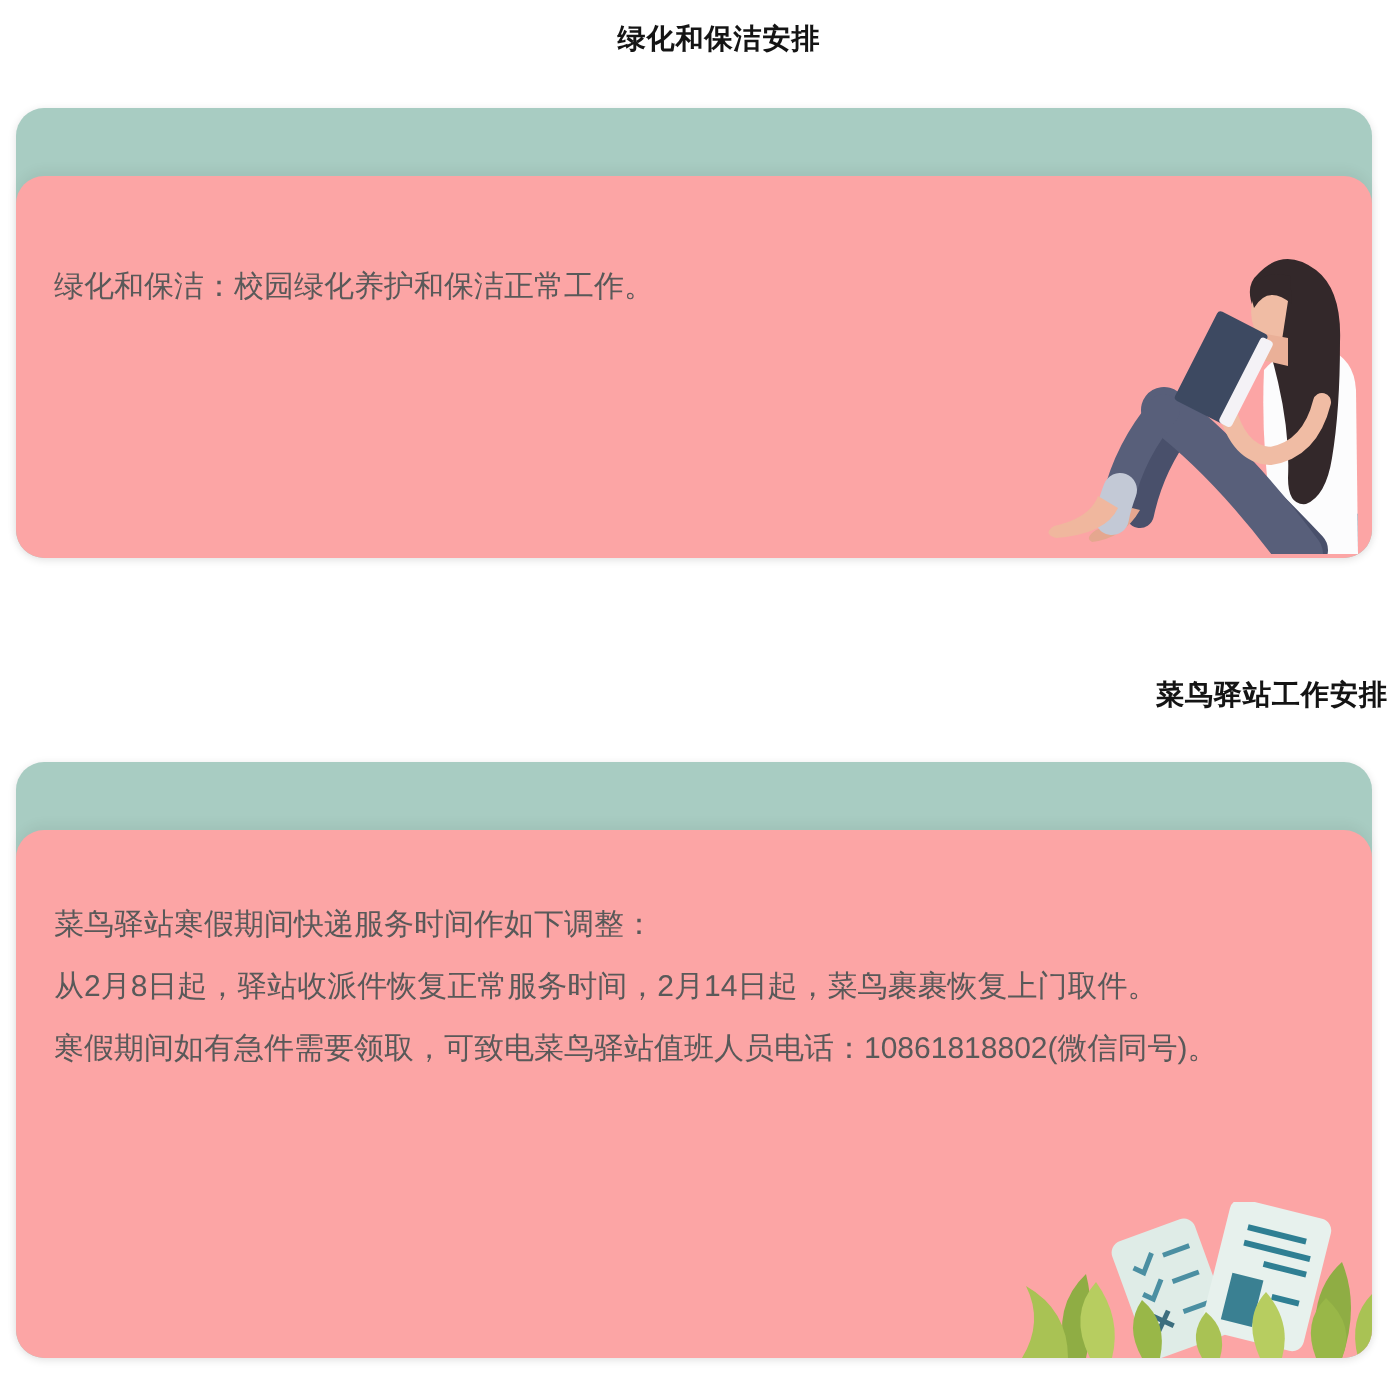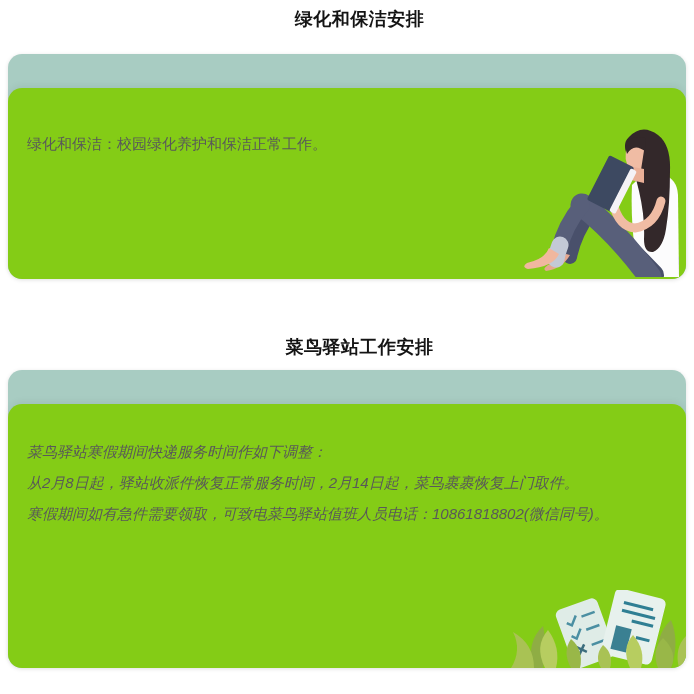--- a/index.html
+++ b/index.html
@@ -5,39 +5,39 @@
   html, body { margin:0; padding:0; }
   body {
     width:694px; height:694px;
     background:#ffffff;
     font-family:"Liberation Sans","DejaVu Sans",sans-serif;
     overflow:hidden;
   }
   .section-title {
     margin:0; padding-top:8px;
     text-align:center;
-    font-size:18px; font-weight:700;
+    font-size:14px; font-weight:700;
     color:#141414;
     letter-spacing:0.5px;
     line-height:22px;
     padding-left:25px;
   }
-  .section-title.second { padding-top:0; margin-top:57px; }
+  .section-title.second { padding-top:0; margin-top:57px;text-align:right; }
   .card {
     position:relative;
     margin:24px 8px 0 8px;
     background:#a8ccc2;
     border-radius:14px;
     box-shadow:0 1px 4px rgba(0,0,0,0.12);
   }
   .card.first  { height:225px; }
-  .card.second { height:298px; margin-top:12px;font-style:italic; }
+  .card.second { height:298px; margin-top:23px; }
   .card-inner {
     position:absolute; left:0; right:0; top:34px; bottom:0;
-    background:#84cc16;
+    background:#fca5a5;
     border-radius:14px;
     overflow:hidden;
     box-shadow:0 -3px 6px rgba(0,0,0,0.05);
   }
   .card-text { color:#595959; font-size:15px; }
   .card.first  .card-text { padding:46px 20px 0 19px; }
   .card.first  .card-text p { margin:0; line-height:20px; }
   .card.second .card-text { padding:32px 20px 0 19px; }
   .card.second .card-text p { margin:0; line-height:31px; }
   .illus { position:absolute; }

